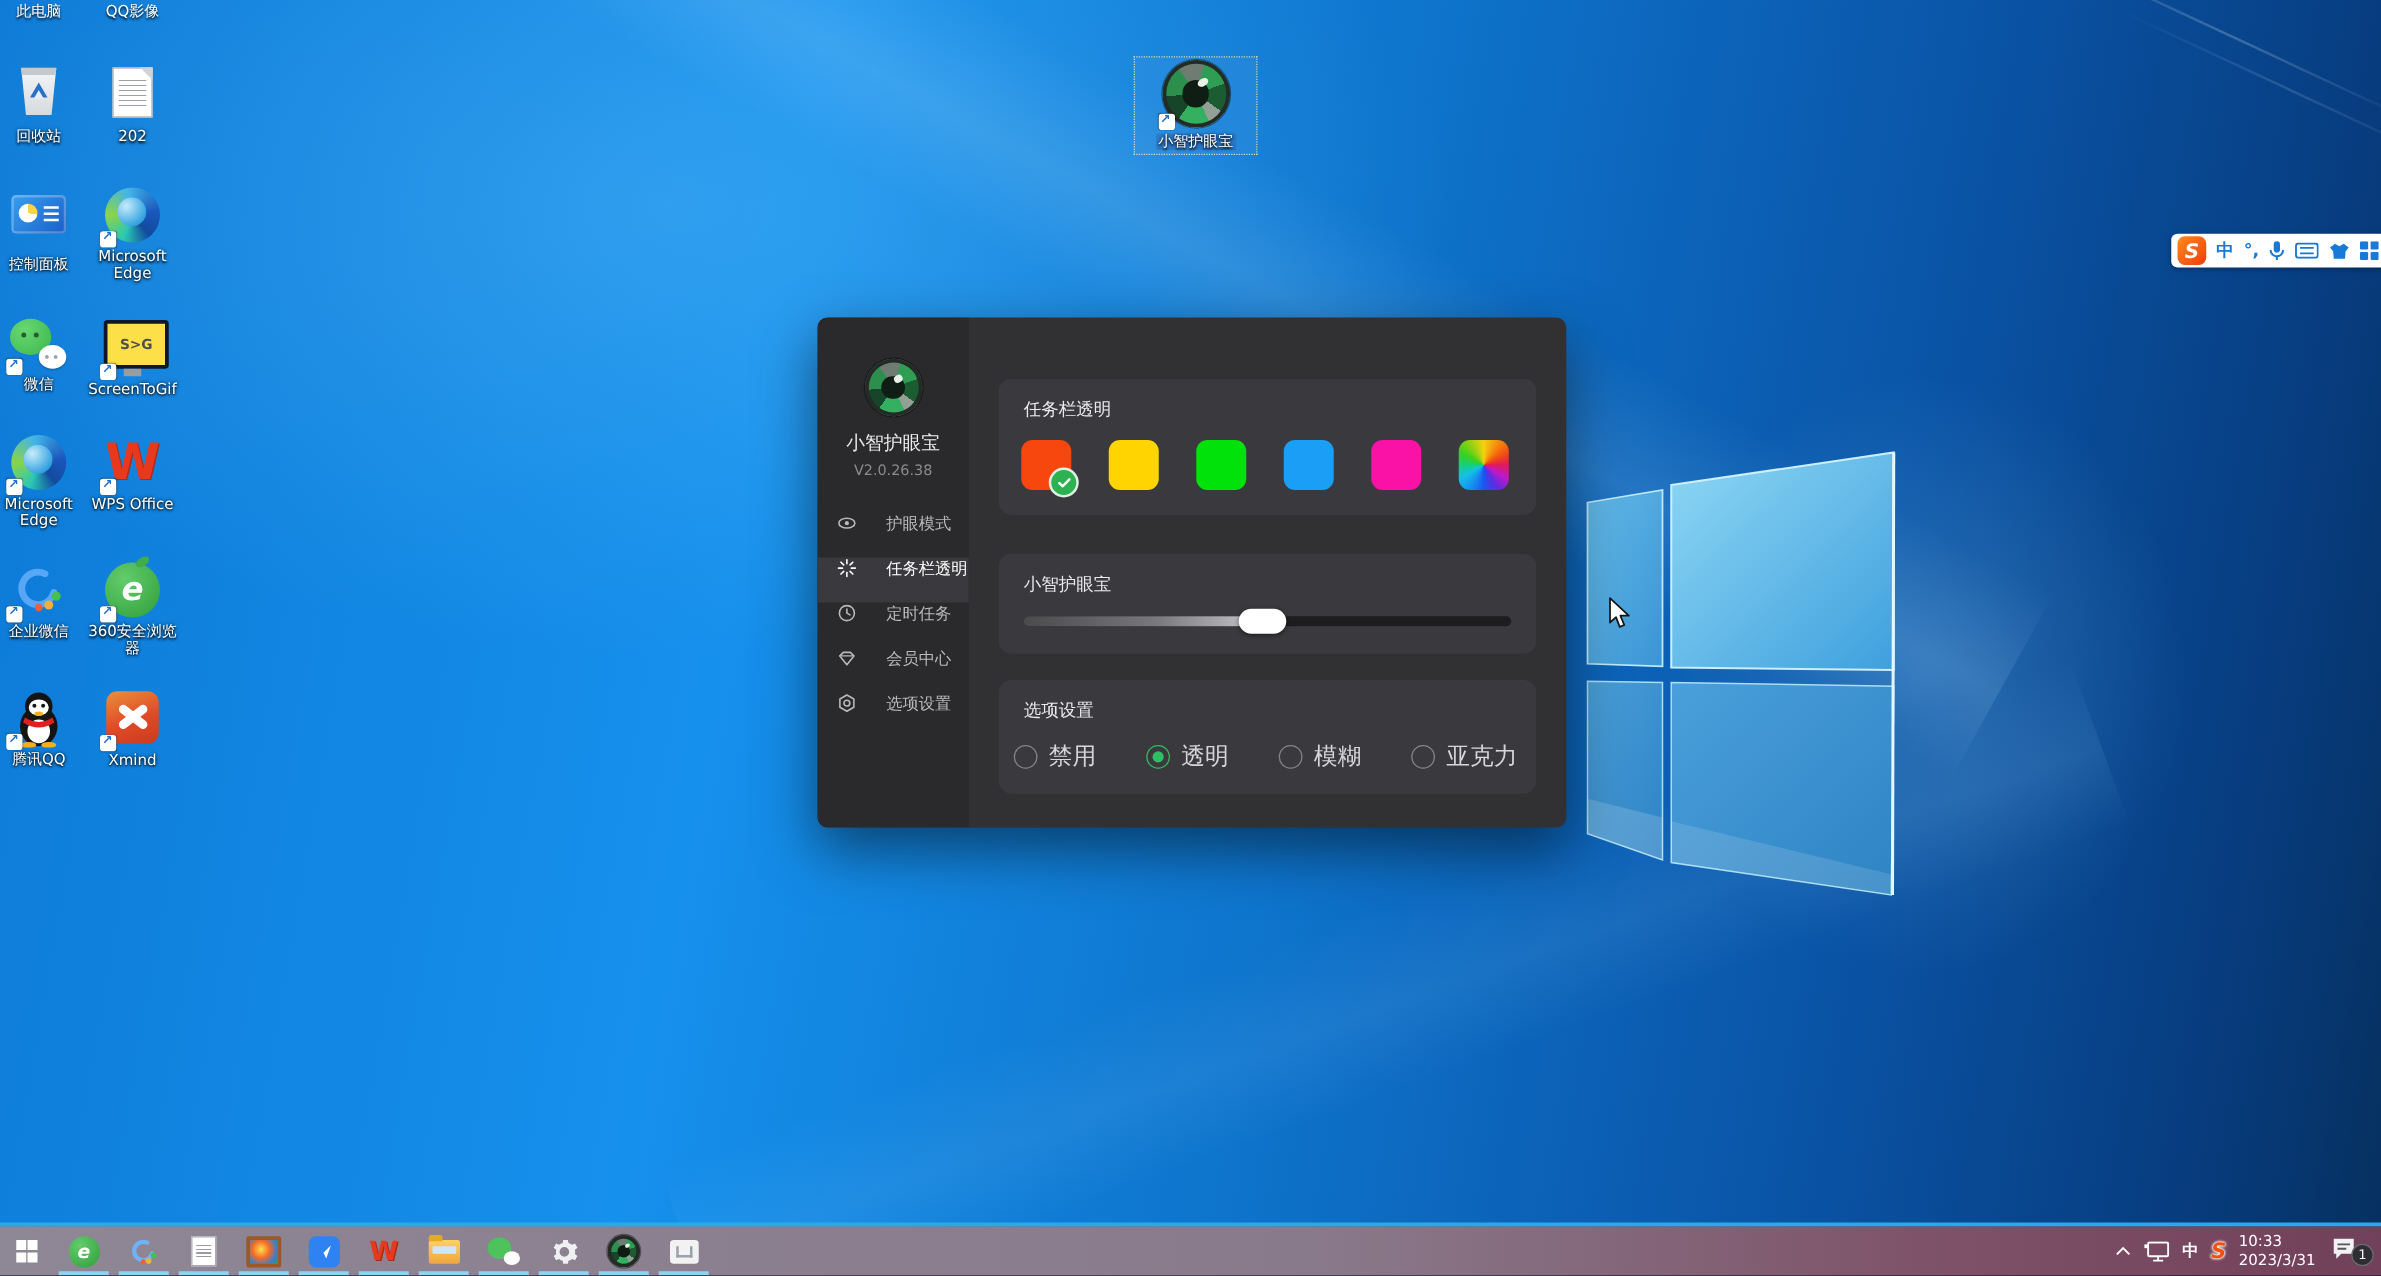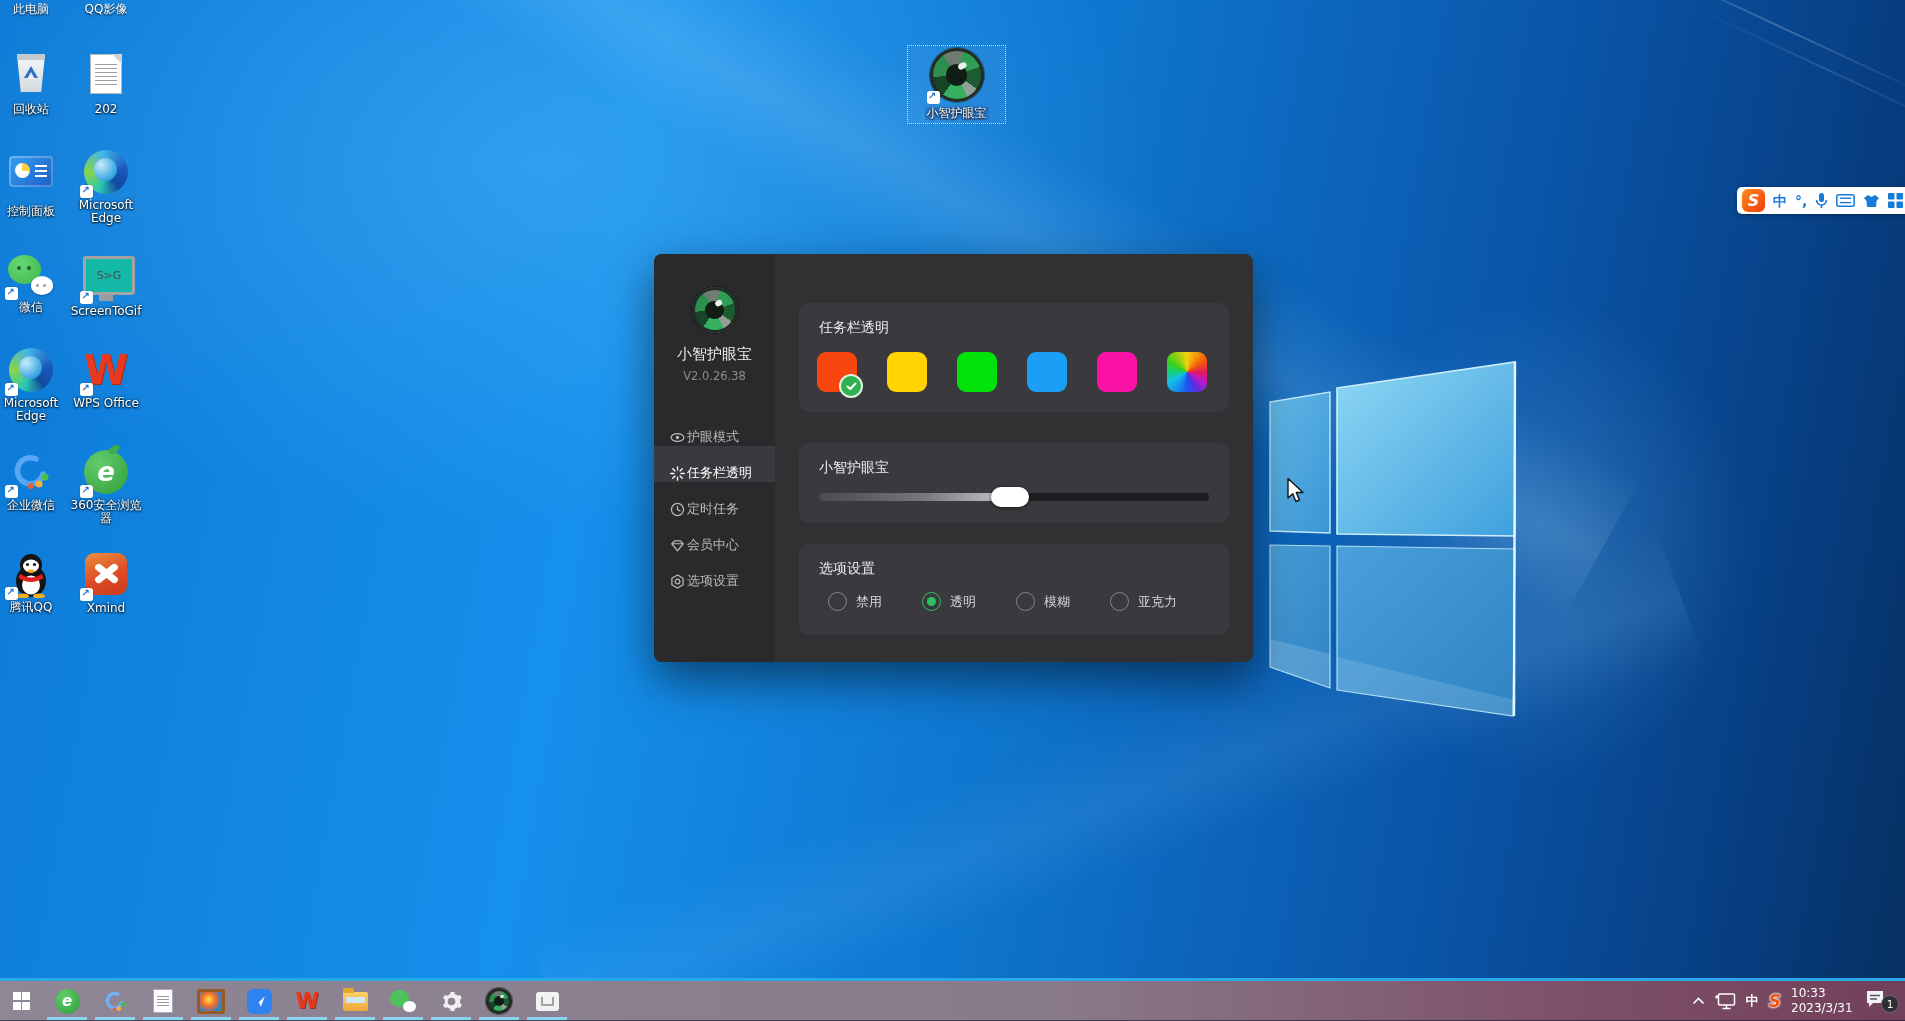--- a/index.html
+++ b/index.html
@@ -56,22 +56,22 @@
   .edge::after{content:"";position:absolute;left:22%;top:18%;width:52%;height:52%;border-radius:50%;
       background:radial-gradient(circle at 30% 30%,#c6ecfa,#2f9fe0 75%)}
   .wx{position:relative;width:46px;height:44px;margin:0 auto}
   .wx .b1{position:absolute;left:0;top:3px;width:33px;height:29px;border-radius:50%;
       background:radial-gradient(circle at 35% 30%,#67d873,#3cb54a)}
   .wx .b1 i,.wx .b2 i{position:absolute;border-radius:50%}
   .wx .b1 i{width:4px;height:4px;background:#2a5c32;top:11px}
   .wx .b2{position:absolute;right:1px;bottom:1px;width:22px;height:19px;border-radius:50%;background:#fff;
       box-shadow:0 1px 2px rgba(0,0,0,.25)}
   .wx .b2 i{width:3px;height:3px;background:#9aa0a6;top:8px}
-  .stg{width:46px;height:33px;margin:4px auto 0;background:#14b8a6;border:3px solid #a3a3a3;border-radius:3px;
-      position:relative;display:flex;align-items:center;justify-content:center;font-weight:normal;font-size:11px;color:#4a4e52}
+  .stg{width:46px;height:33px;margin:4px auto 0;background:#fde047;border:3px solid #0f172a;border-radius:3px;
+      position:relative;display:flex;align-items:center;justify-content:center;font-weight:bold;font-size:11px;color:#4a4e52}
   .stg::after{content:"";position:absolute;bottom:-9px;left:13px;width:14px;height:6px;background:#9a9da0}
   .wps-w{font-size:40px;line-height:44px;font-weight:900;color:#e8391f;
       text-shadow:1px 1px 0 #b02a12;font-family:"DejaVu Sans",sans-serif}
   .g360{width:44px;height:44px;margin:0 auto;border-radius:50%;position:relative;
       background:radial-gradient(circle at 35% 30%,#63cc6c,#2f9e3a);display:flex;align-items:center;justify-content:center;
       color:#fff;font-weight:900;font-size:26px;font-style:italic}
   .g360::before{content:"";position:absolute;top:-4px;right:8px;width:12px;height:7px;border-radius:60% 40% 60% 40%;
       background:#3fae4a;transform:rotate(-25deg)}
   .xm{width:42px;height:42px;margin:1px auto 0;border-radius:9px;position:relative;overflow:hidden;
       background:linear-gradient(160deg,#e8913c,#e04a26 55%,#c83c1e)}
@@ -93,21 +93,21 @@
   .center-ic .lbl{background:rgba(45,110,190,.65);display:inline-block;padding:0 2px}
 
   
   .appwin{position:absolute;left:654px;top:254px;width:599px;height:408px;border-radius:8px;overflow:hidden;
       display:flex;background:#313134;box-shadow:0 18px 46px rgba(0,0,0,.5);color:#ddd}
   .sidebar{flex:none;width:121px;background:#2a2a2d}
   .applogo{width:46px;height:46px;margin:33px auto 12px}
   .apptitle{text-align:center;font-size:15px;color:#ececec}
   .appver{text-align:center;font-size:11.5px;color:#8b8b8e;margin-top:5px}
   .menu{margin-top:27px}
-  .mitem{height:36px;display:flex;align-items:flex-end;gap:1px;padding-left:15px;font-size:13px;color:#b9b9bc;cursor:default}
+  .mitem{height:36px;display:flex;align-items:flex-start;gap:23px;padding-left:15px;font-size:13px;color:#b9b9bc;cursor:default}
   .mitem svg{flex:none}
   .mitem.active{background:#3a3a3e;color:#fff}
   .mainarea{flex:1;position:relative}
   .tbar{position:absolute;top:0;left:0;right:0;height:46px;display:flex;align-items:center;
       justify-content:flex-end;gap:16px;padding-right:17px}
   .avatar{width:22px;height:22px;border-radius:50%;background:#57575b;display:flex;align-items:flex-end;justify-content:center;overflow:hidden}
   .login{font-size:13px;color:#e2e2e4}
   .ham{display:flex;flex-direction:column;gap:3.5px}
   .ham i{width:15px;height:1.6px;background:#cfcfd2}
   .minb{width:14px;height:1.8px;background:#cfcfd2;margin-top:2px}
@@ -116,21 +116,21 @@
   .ptitle{position:absolute;left:20px;top:16px;font-size:14px;color:#eaeaec}
   .swrow{position:absolute;left:18px;top:49px;display:flex;gap:30px}
   .sw{width:40px;height:40px;border-radius:9px;position:relative}
   .chk{position:absolute;right:-6px;bottom:-6px;width:20px;height:20px;border-radius:50%;
       background:#2eb150;border:2px solid #dff0e4;display:flex;align-items:center;justify-content:center}
   .slider{position:absolute;left:20px;right:20px;top:50px;height:8px;border-radius:4px;background:#1d1d1f}
   .sfill{position:absolute;left:0;top:0;bottom:0;width:49%;border-radius:4px;
       background:linear-gradient(to right,#4a4a4d,#78777b 55%,#c9c8cc)}
   .sthumb{position:absolute;left:calc(49% - 19px);top:-6px;width:38px;height:20px;border-radius:10px;background:#fff;
       box-shadow:0 1px 4px rgba(0,0,0,.55)}
-  .radios{position:absolute;left:29px;top:48px;display:flex;gap:40px;align-items:flex-end;font-size:13px;color:#d6d6d8}
+  .radios{position:absolute;left:12px;top:48px;display:flex;gap:40px;align-items:flex-end;font-size:19px;color:#d6d6d8}
   .radio{display:flex;align-items:center;gap:9px}
   .rc{width:19px;height:19px;border-radius:50%;border:1.5px solid #85858a;box-sizing:border-box;position:relative}
   .radio.sel .rc{border-color:#2fbf63}
   .radio.sel .rc::after{content:"";position:absolute;left:50%;top:50%;width:9px;height:9px;margin:-4.5px 0 0 -4.5px;
       border-radius:50%;background:#2fbf63}
 
   
   .sogou{position:absolute;left:1737px;top:187px;width:172px;height:27px;background:#fff;
       border-radius:5px 0 0 5px;display:flex;align-items:center;gap:8px;padding:0 0 0 5px;
       box-shadow:0 1px 4px rgba(0,0,0,.35)}

